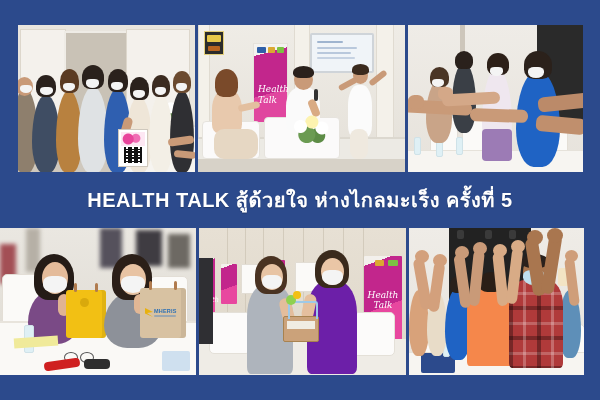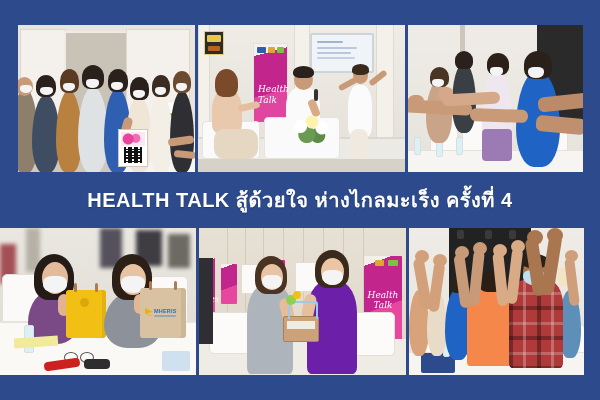--- a/index.html
+++ b/index.html
@@ -456,17 +456,17 @@
         <div class="head" style="left:102px; top:12px; width:14px; height:13px; background:#d8ab86;"></div>
         <div class="head" style="left:118px; top:2px;  width:16px; height:15px; background:#a9764f;"></div>
         <div class="head" style="left:138px; top:0px;  width:16px; height:15px; background:#a9764f;"></div>
         <div class="head" style="left:156px; top:22px; width:13px; height:12px; background:#cf9e7a;"></div>
       </div>
     </div>
 
   </div>
 
   <div class="band">
-    <div class="band-title">HEALTH TALK สู้ด้วยใจ ห่างไกลมะเร็ง ครั้งที่ 4</div>
+    <div class="band-title">HEALTH TALK สู้ด้วยใจ ห่างไกลมะเร็ง ครั้งที่ 5</div>
   </div>
 
   <div class="vignette"></div>
 </div>
 
 </body></html>

